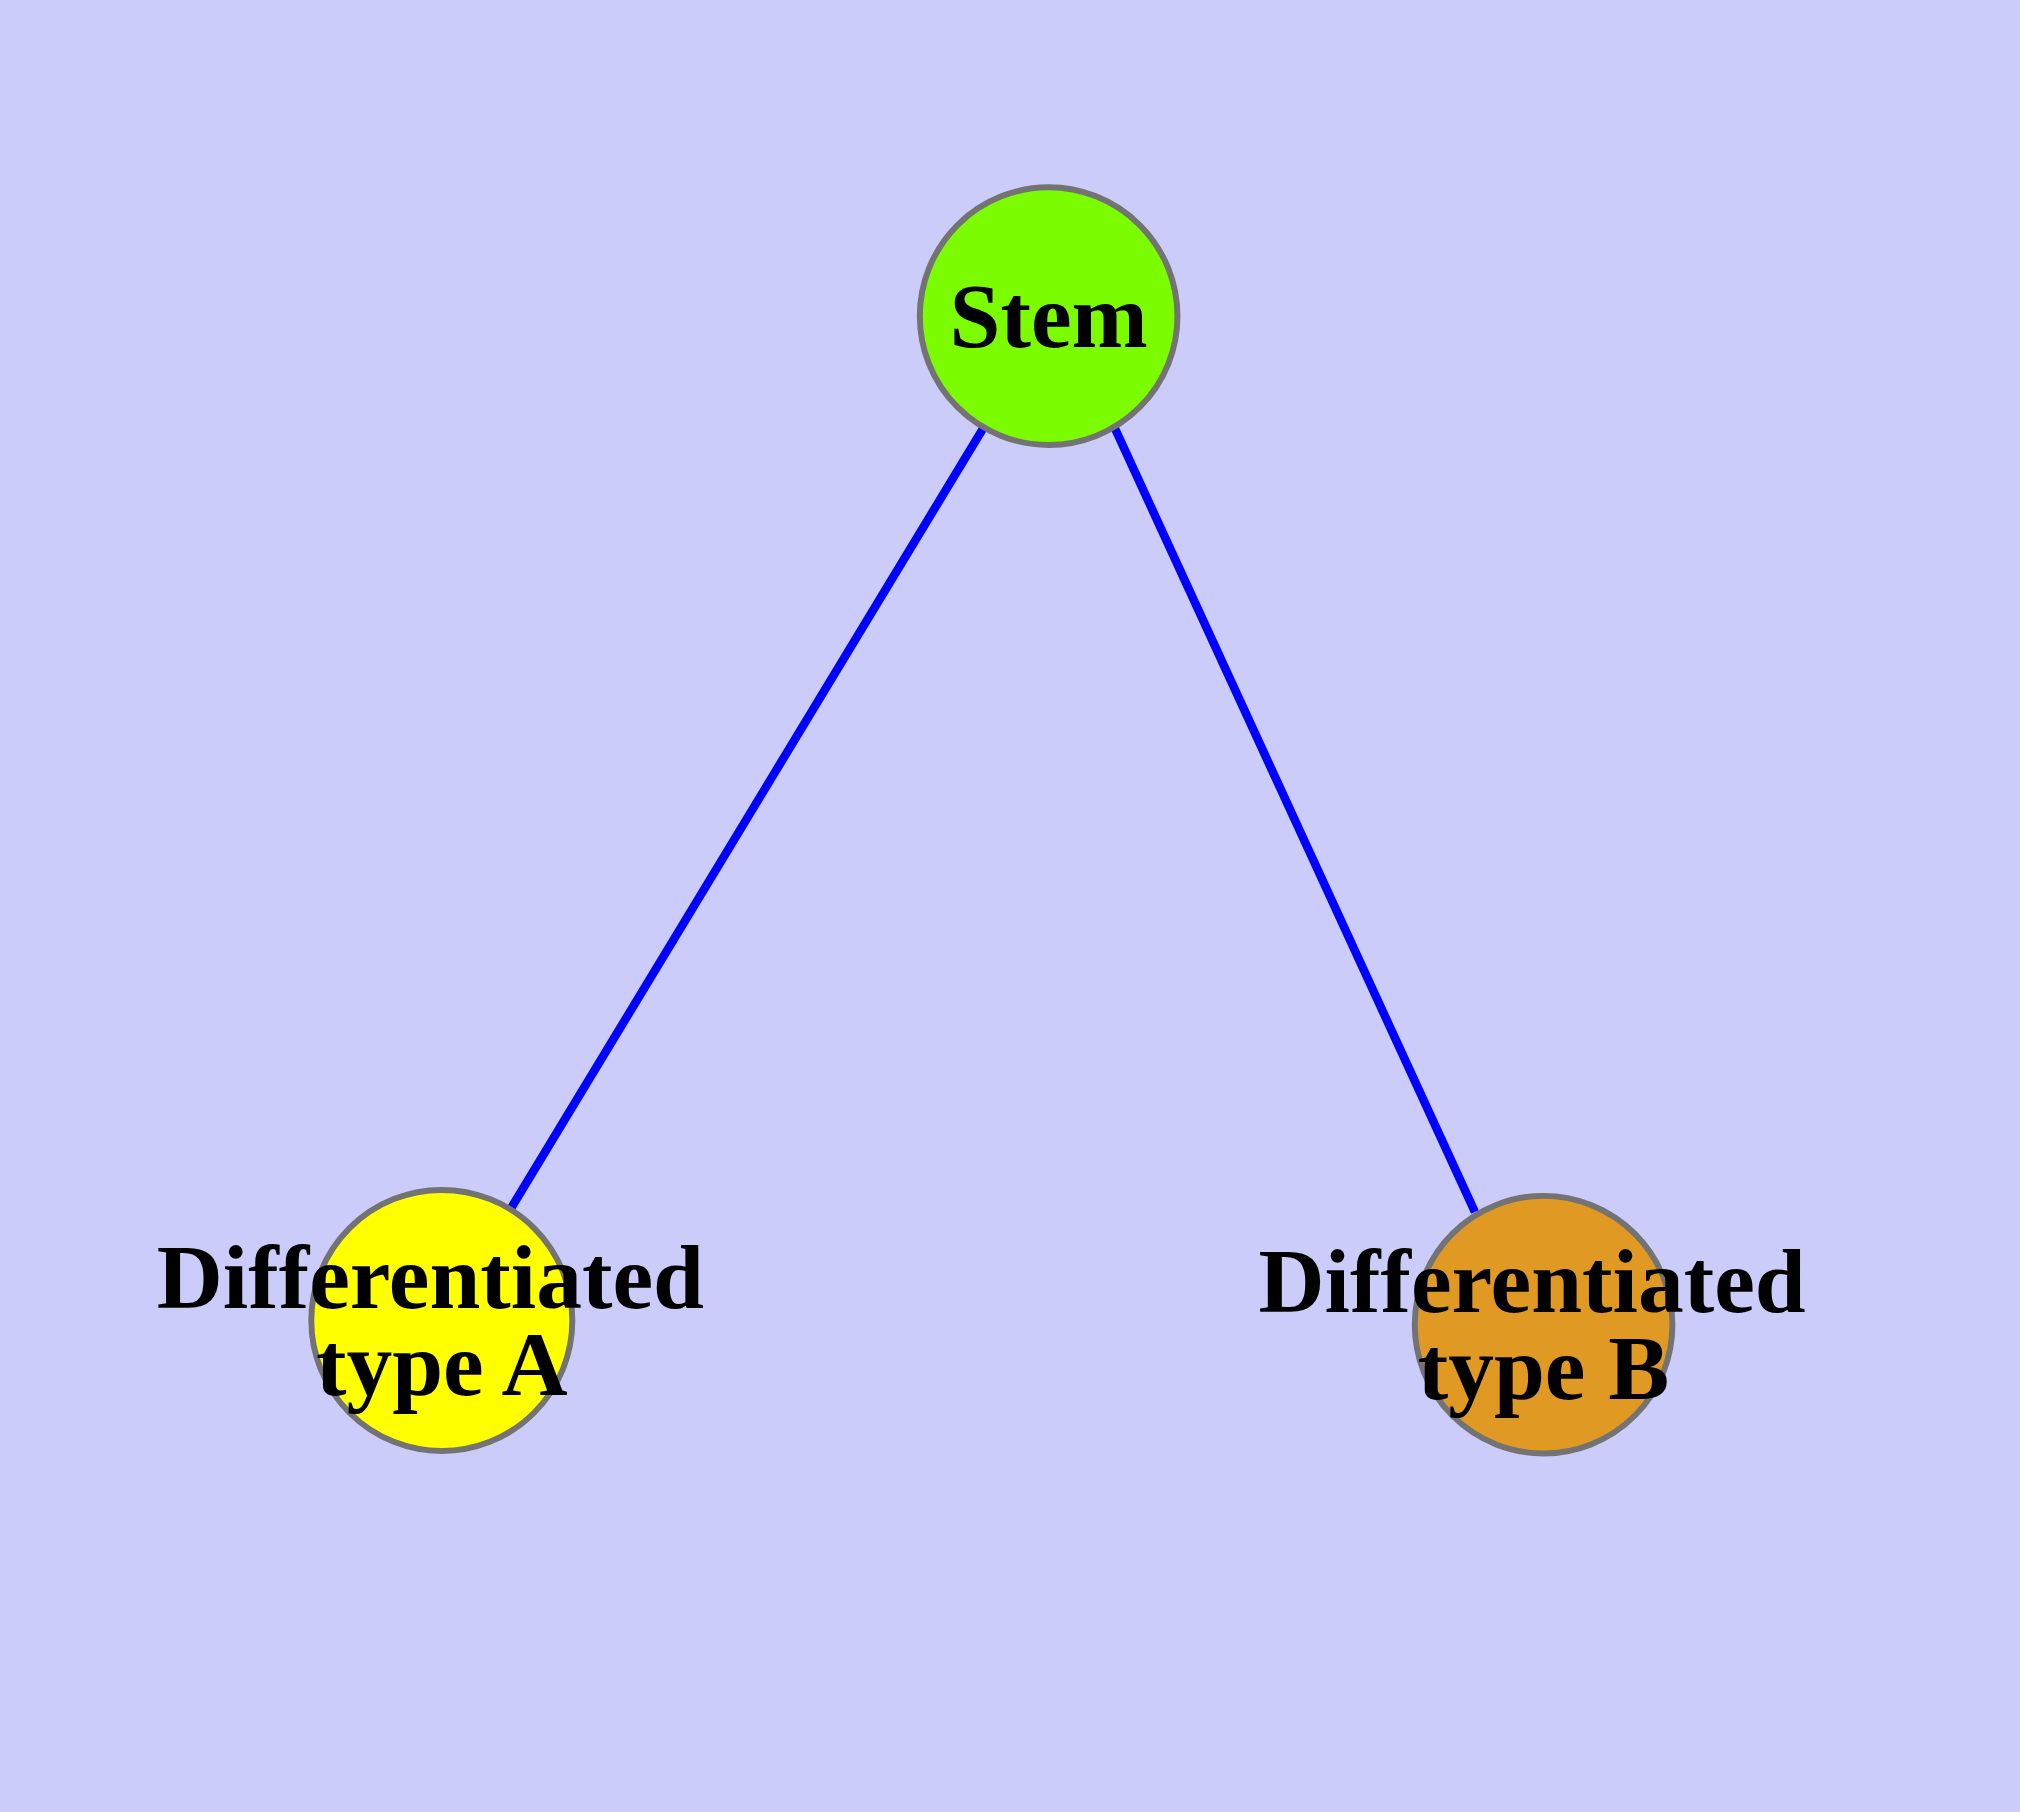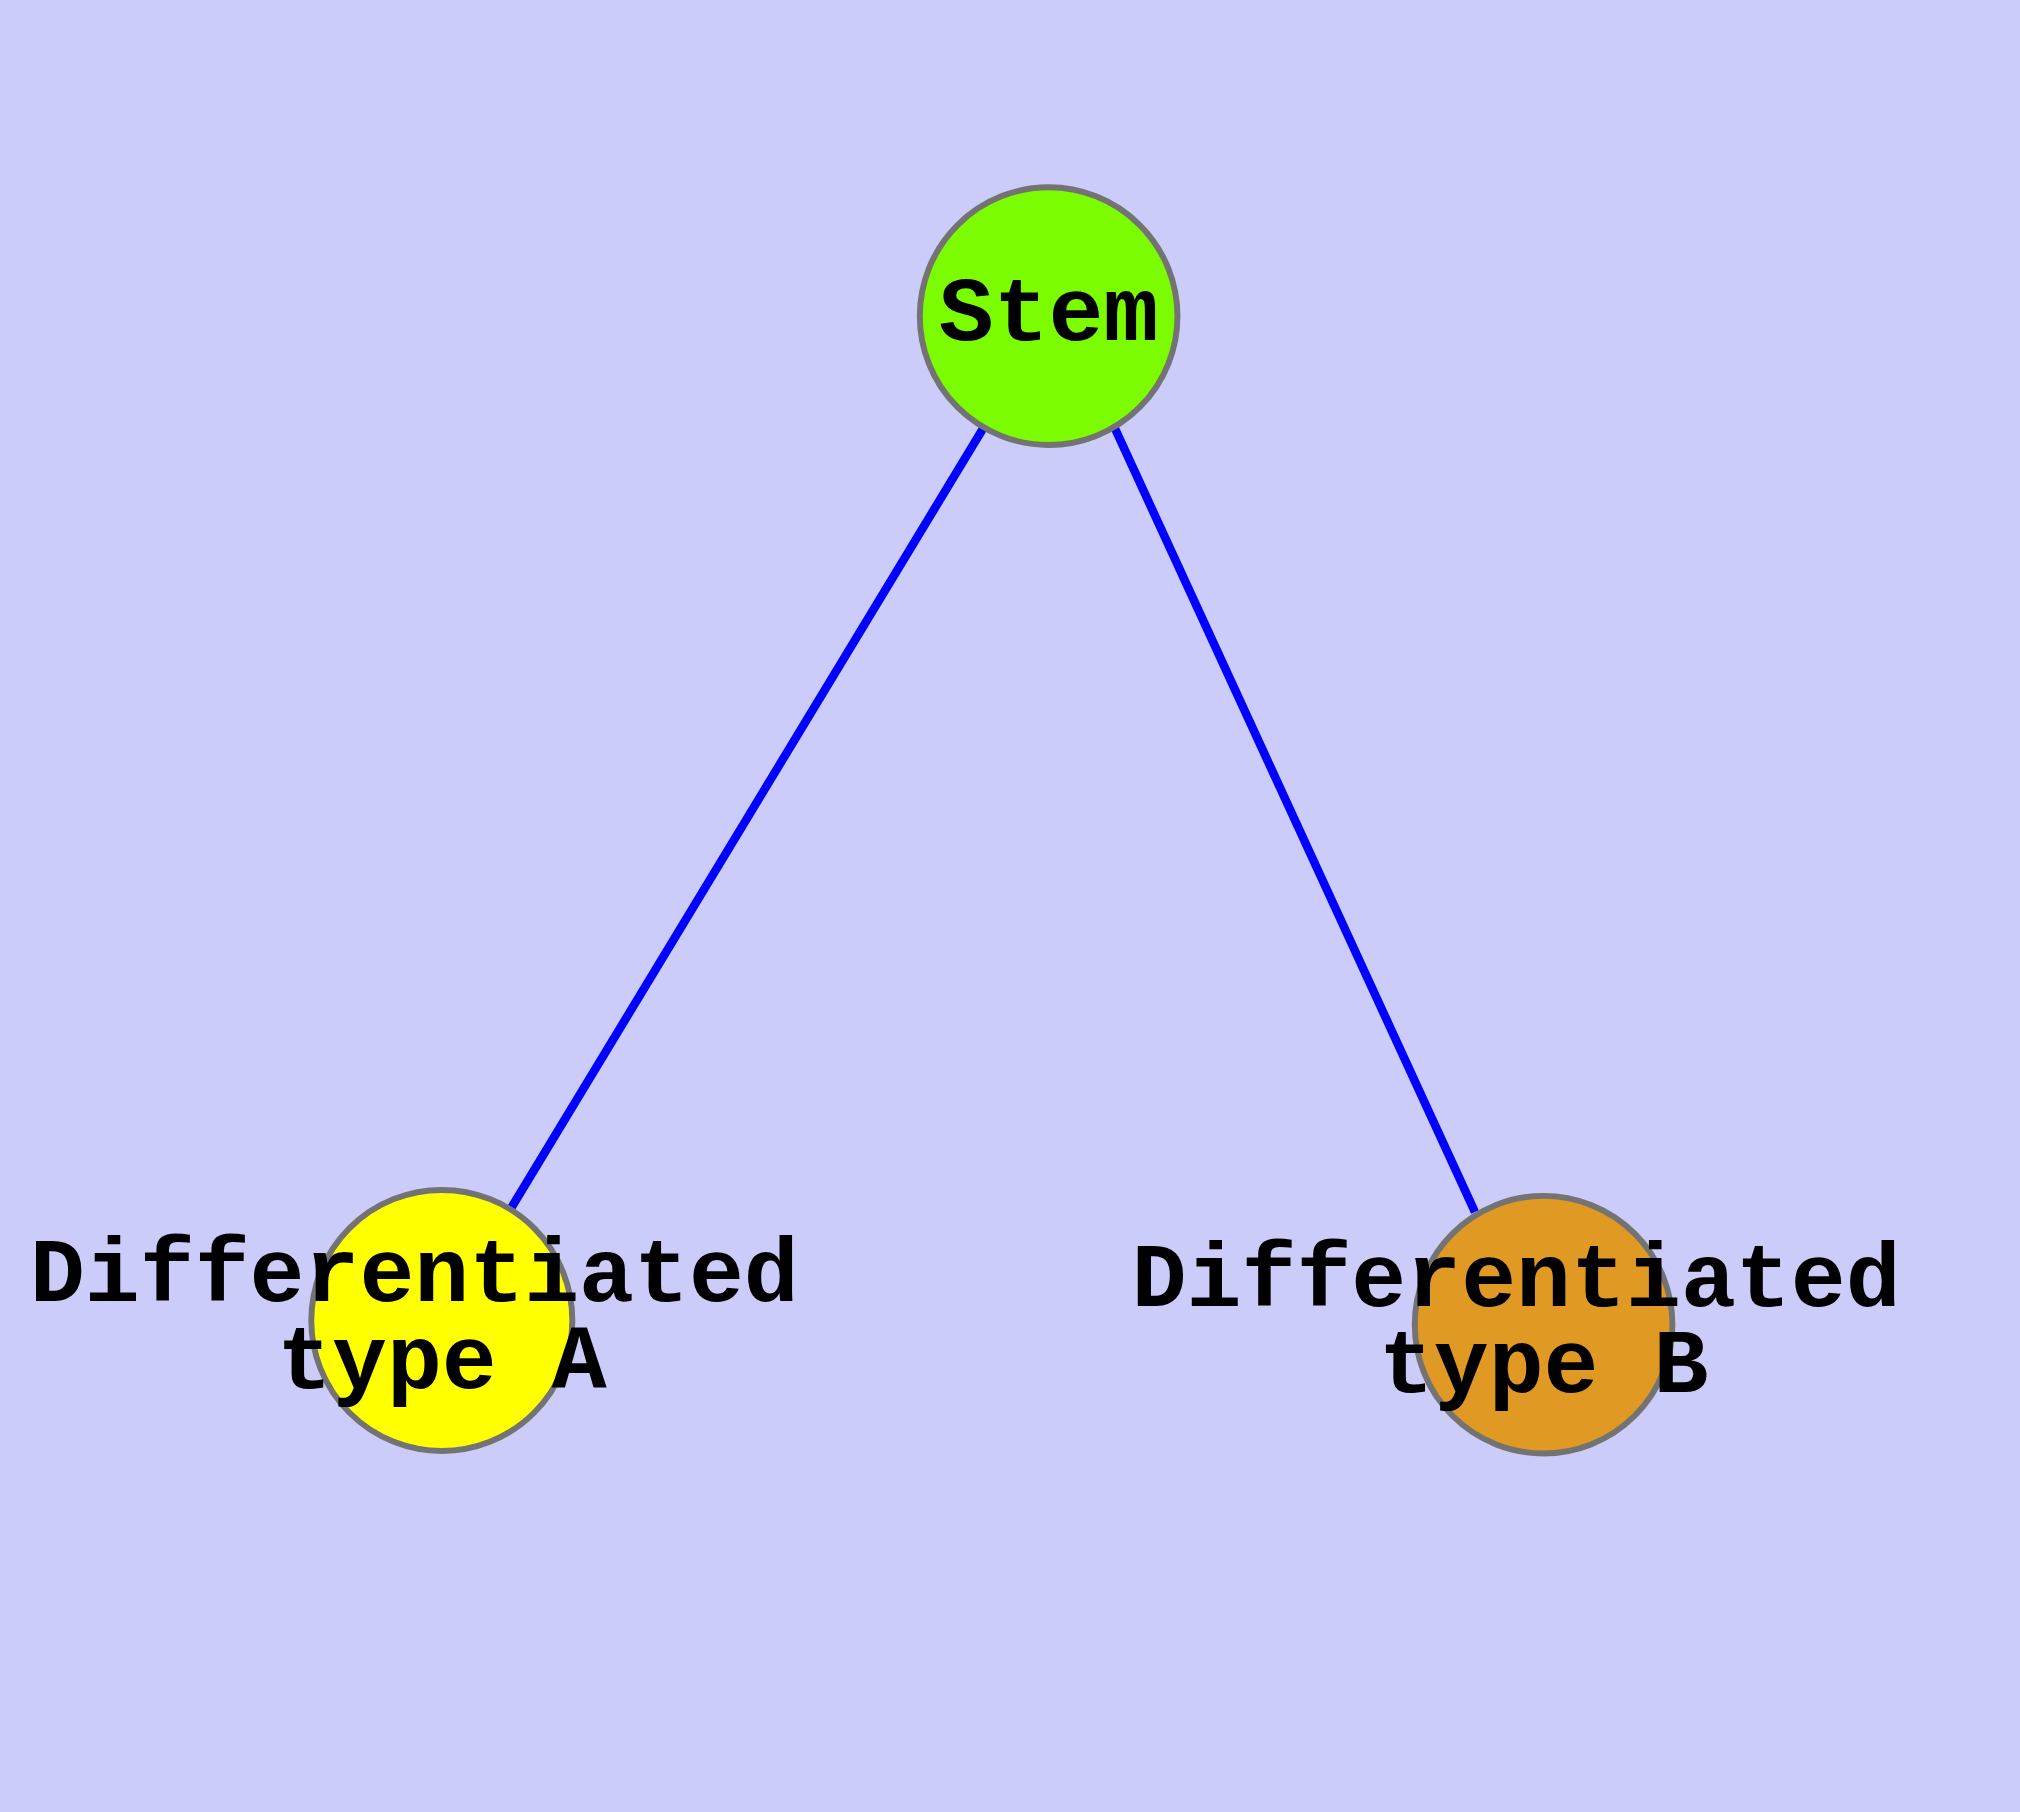--- a/index.html
+++ b/index.html
@@ -7,21 +7,21 @@
     margin: 0;
     padding: 0;
     background: #ffffff;
   }
   #canvas {
     position: relative;
     width: 2021px;
     height: 1812px;
     background: #ccccfa;
     overflow: hidden;
-    font-family: Liberation Mono, monospace;
+    font-family: Liberation Serif, serif;
   }
   #graph-svg {
     position: absolute;
     left: 0;
     top: 0;
     width: 2021px;
     height: 1812px;
     display: block;
   }
   .node-label {

